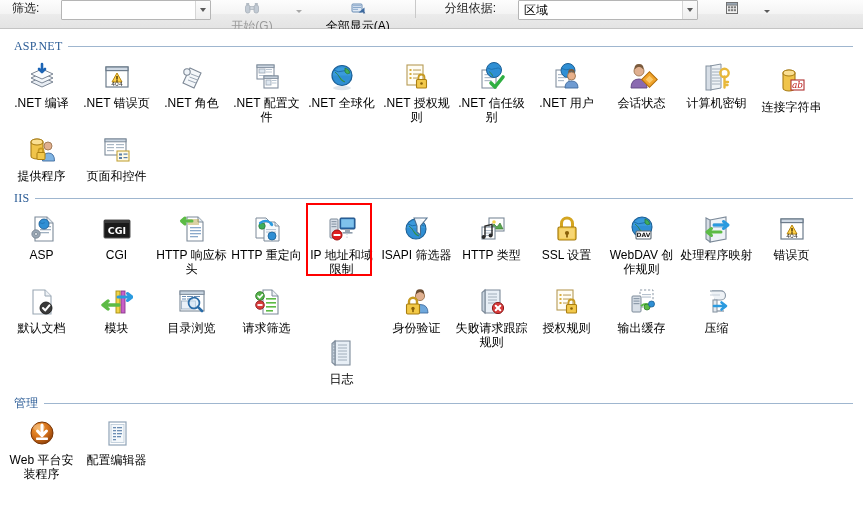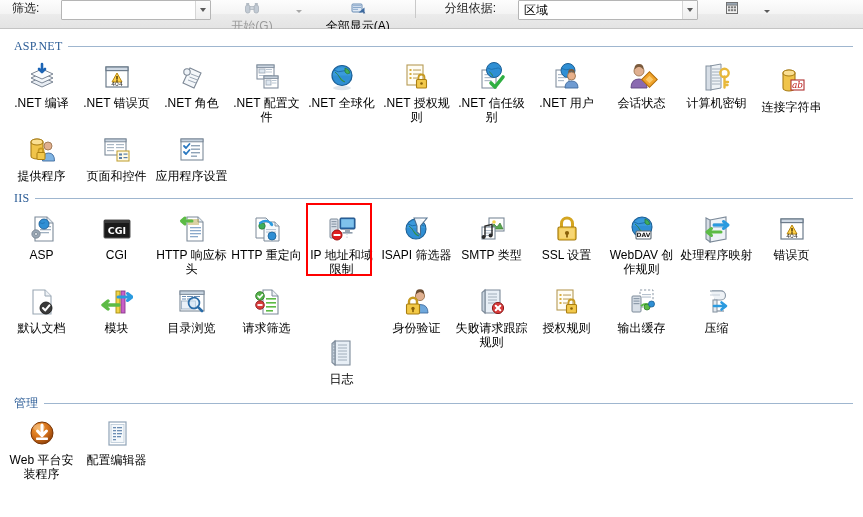--- a/index.html
+++ b/index.html
@@ -459,37 +459,20 @@
                 <rect x="18" y="19.5" width="3" height="2"></rect>
                 <rect x="18" y="23" width="3" height="2"></rect>
                 <rect x="22.5" y="19.5" width="4" height="1.2"></rect>
                 <rect x="22.5" y="23" width="4" height="1.2"></rect>
               </g>
             </svg>
           </div>
           <div class="caption">页面和控件</div>
         </div>
 
-        <div class="tile" style="padding-top:10px;">
-          <div class="icon-wrap">
-            <svg width="32" height="32" viewBox="0 0 32 32">
-              <rect x="5" y="5" width="22" height="21" fill="#ffffff" stroke="#7c8a99" stroke-width="1.1"></rect>
-              <rect x="5" y="5" width="22" height="2.8" fill="#c8d4e0" stroke="#7c8a99" stroke-width="1"></rect>
-              <path d="M8 12 l2 2 l3.5 -4" stroke="#2a78c0" stroke-width="1.8" fill="none" stroke-linecap="round" stroke-linejoin="round"></path>
-              <path d="M8 18 l2 2 l3.5 -4" stroke="#2a78c0" stroke-width="1.8" fill="none" stroke-linecap="round" stroke-linejoin="round"></path>
-              <g fill="#8fa3b7">
-                <rect x="15" y="11" width="9" height="1.4"></rect>
-                <rect x="15" y="14.5" width="9" height="1.4"></rect>
-                <rect x="15" y="18" width="9" height="1.4"></rect>
-                <rect x="15" y="21.5" width="6" height="1.4"></rect>
-              </g>
-            </svg>
-          </div>
-          <div class="caption">应用程序设置</div>
-        </div>
 
       </div>
     </div>
 
     <div class="section" style="padding-top:6px;">
       <div class="section-head">
         <span class="section-title">IIS</span>
         <span class="section-rule"></span>
       </div>
       <div class="grid" style="position:relative;">
@@ -611,21 +594,21 @@
               <g fill="#aebbc9">
                 <rect x="8" y="17" width="9" height="1.1"></rect>
                 <rect x="8" y="19.5" width="9" height="1.1"></rect>
                 <rect x="8" y="22" width="6" height="1.1"></rect>
               </g>
               <path d="M9 24 v-11 l7 -1.6 v11" fill="none" stroke="#2a2a2a" stroke-width="1.4"></path>
               <circle cx="7.6" cy="24" r="2" fill="#2a2a2a"></circle>
               <circle cx="14.6" cy="22.4" r="2" fill="#2a2a2a"></circle>
             </svg>
           </div>
-          <div class="caption">SMTP 类型</div>
+          <div class="caption">HTTP 类型</div>
         </div>
 
         <div class="tile">
           <div class="icon-wrap">
             <svg width="32" height="32" viewBox="0 0 32 32">
               <path d="M10.5 15 v-4.5 a5.5 5.5 0 0 1 11 0 V15" fill="none" stroke="#d4a520" stroke-width="3"></path>
               <rect x="7" y="14" width="18" height="13" rx="1.5" fill="#f3c946" stroke="#a77d10" stroke-width="1.2"></rect>
               <rect x="8.6" y="15.6" width="14.8" height="9.8" rx="1" fill="#fadf92" opacity="0.6"></rect>
               <circle cx="16" cy="20" r="2.1" fill="#8a6209"></circle>
               <rect x="15.1" y="20.5" width="1.8" height="4" fill="#8a6209"></rect>

